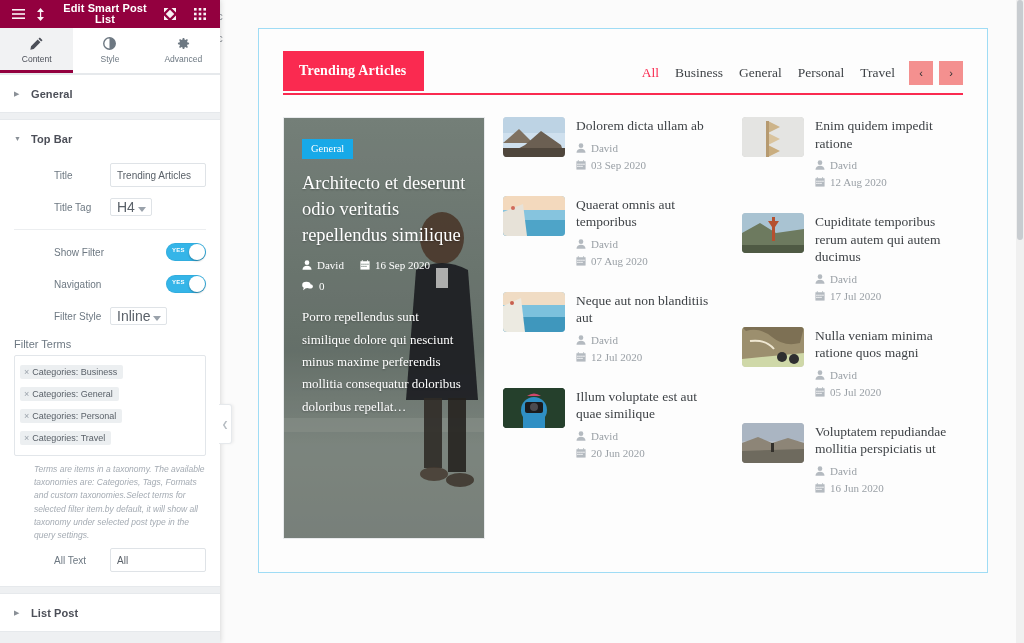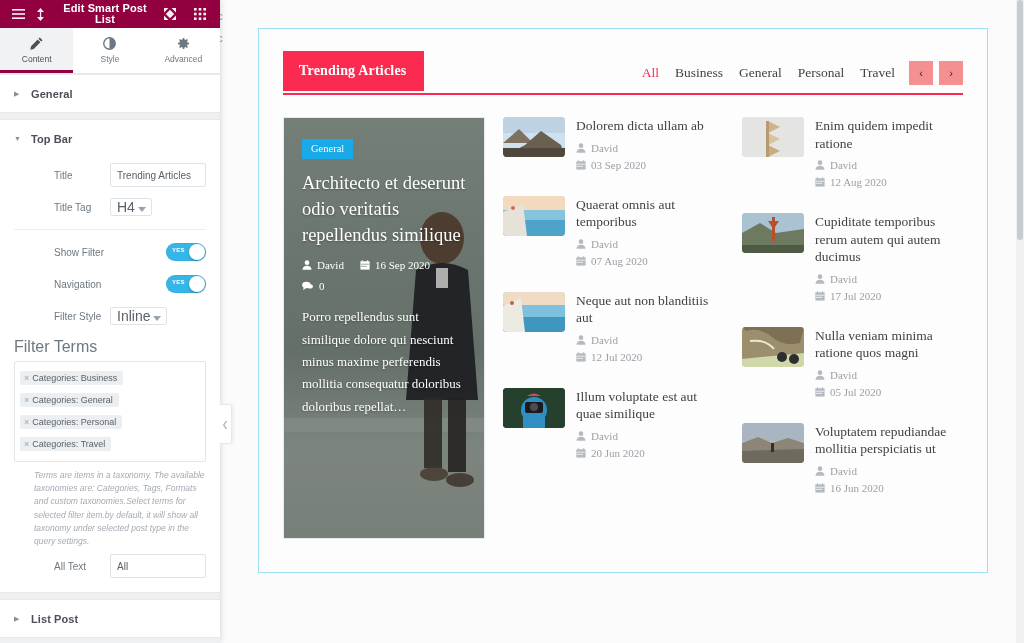--- a/index.html
+++ b/index.html
@@ -99,21 +99,21 @@
   .toggle .knob {
     position: absolute; right: 1px; top: 1px;
     width: 16px; height: 16px; border-radius: 50%;
     background: #fff; box-shadow: 0 1px 2px rgba(0,0,0,.3);
   }
   .toggle .yes {
     position: absolute; left: 6px; top: 4px;
     font-size: 6px; color: #fff; font-weight: bold; letter-spacing: .3px;
   }
 
-  .field-label { font-size: 16px; color: #6d7882; padding: 6px 0 5px; }
+  .field-label { font-size: 11px; color: #6d7882; padding: 6px 0 5px; }
   .tokenbox {
     border: 1px solid #e2e6ea; border-radius: 2px;
     padding: 5px 5px 6px; background: #fff; min-height: 70px;
   }
   .token {
     display: inline-flex; align-items: center; gap: 3px;
     background: #eceff1; color: #5a6169;
     font-size: 9px; padding: 2px 6px 2px 4px;
     border-radius: 2px; margin-bottom: 4px;
   }

